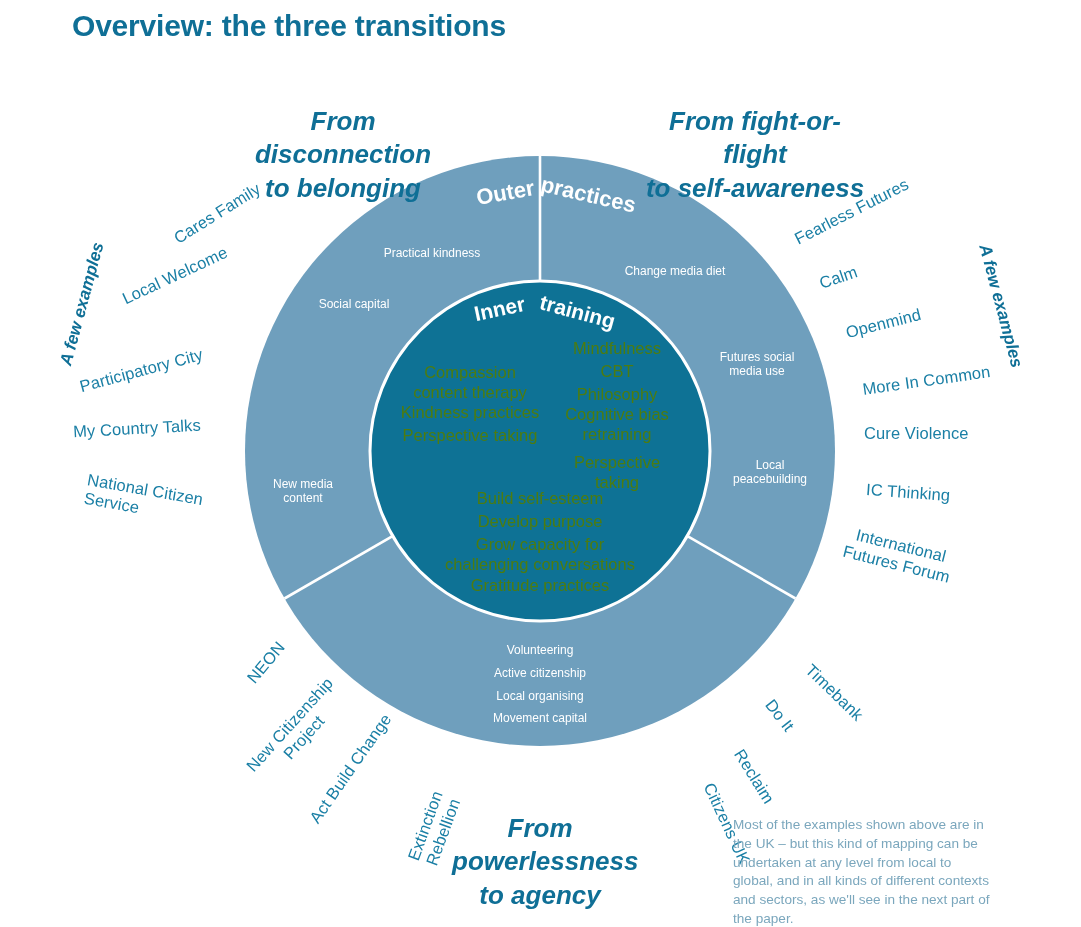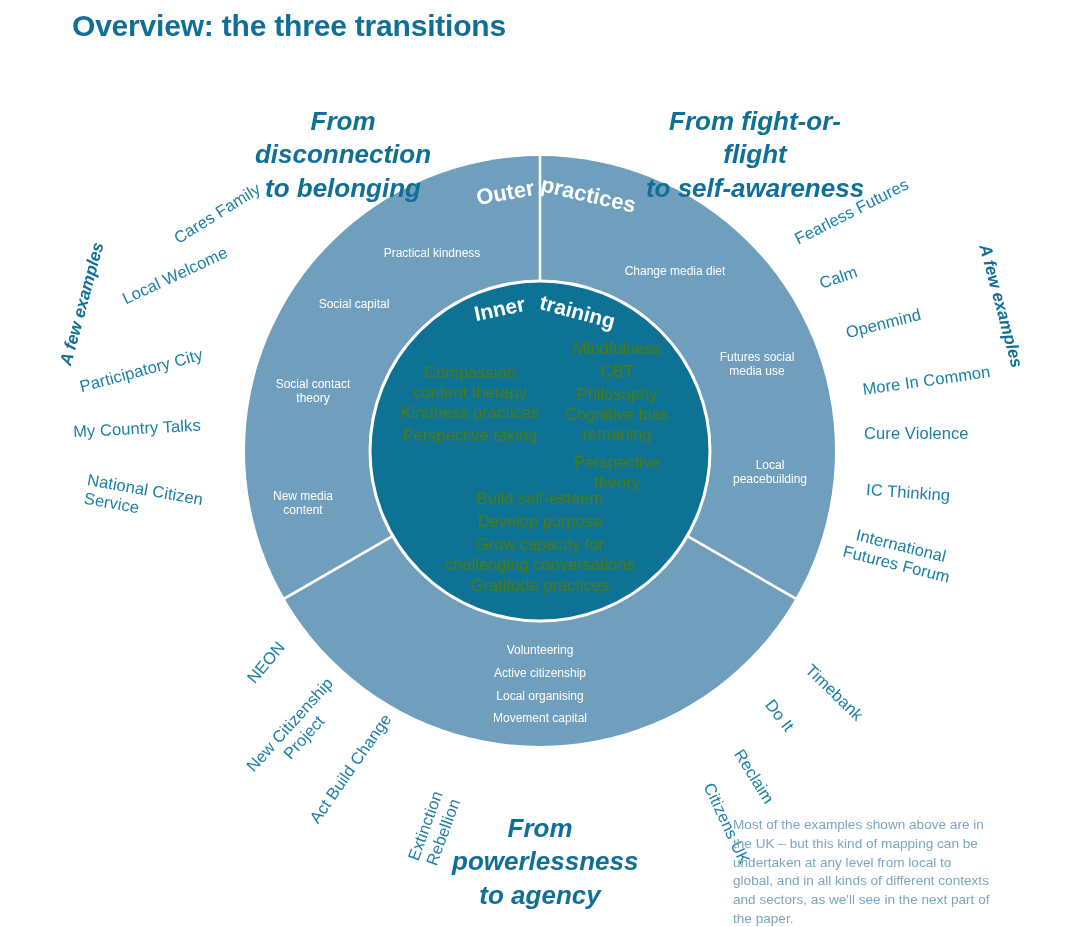--- a/index.html
+++ b/index.html
@@ -128,23 +128,21 @@
 to self-awareness</div>
   <div class="transition t-bottom">From
 powerlessness
 to agency</div>
 
   <div class="afew" style="left:19px; top:290px; transform:rotate(-75deg);">A few examples</div>
   <div class="afew" style="left:937px; top:292px; transform:rotate(75deg);">A few examples</div>
 
   <div class="ringlabel" style="left:432px; top:249px;">Practical kindness</div>
   <div class="ringlabel" style="left:354px; top:300px;">Social capital</div>
-  <div class="ringlabel" style="left:313px; top:387px;">Social contact
-theory</div>
-  <div class="ringlabel" style="left:303px; top:487px;margin-top:12px;">New media
+  <div class="ringlabel" style="left:303px; top:487px;">New media
 content</div>
 
   <div class="ringlabel" style="left:675px; top:267px;">Change media diet</div>
   <div class="ringlabel" style="left:757px; top:360px;">Futures social
 media use</div>
   <div class="ringlabel" style="left:770px; top:468px;">Local
 peacebuilding</div>
 
   <div class="ringlabel" style="left:540px; top:646px;">Volunteering</div>
   <div class="ringlabel" style="left:540px; top:669px;">Active citizenship</div>
@@ -155,21 +153,21 @@
 content therapy</div>
   <div class="corelabel" style="left:470px; top:409px;">Kindness practices</div>
   <div class="corelabel" style="left:470px; top:432px;">Perspective taking</div>
 
   <div class="corelabel" style="left:617px; top:345px;">Mindfulness</div>
   <div class="corelabel" style="left:617px; top:368px;">CBT</div>
   <div class="corelabel" style="left:617px; top:391px;">Philosophy</div>
   <div class="corelabel" style="left:617px; top:421px;">Cognitive bias
 retraining</div>
   <div class="corelabel" style="left:617px; top:469px;">Perspective
-theory</div>
+taking</div>
 
   <div class="corelabel" style="left:540px; top:495px;">Build self-esteem</div>
   <div class="corelabel" style="left:540px; top:518px;">Develop purpose</div>
   <div class="corelabel" style="left:540px; top:551px;">Grow capacity for
 challenging conversations</div>
   <div class="corelabel" style="left:540px; top:582px;">Gratitude practices</div>
 
   <div class="example" style="left:168px; top:200px; transform:rotate(-32deg);">Cares Family</div>
   <div class="example" style="left:118px; top:262px; transform:rotate(-25deg);">Local Welcome</div>
   <div class="example" style="left:78px;  top:357px; transform:rotate(-15deg);">Participatory City</div>

